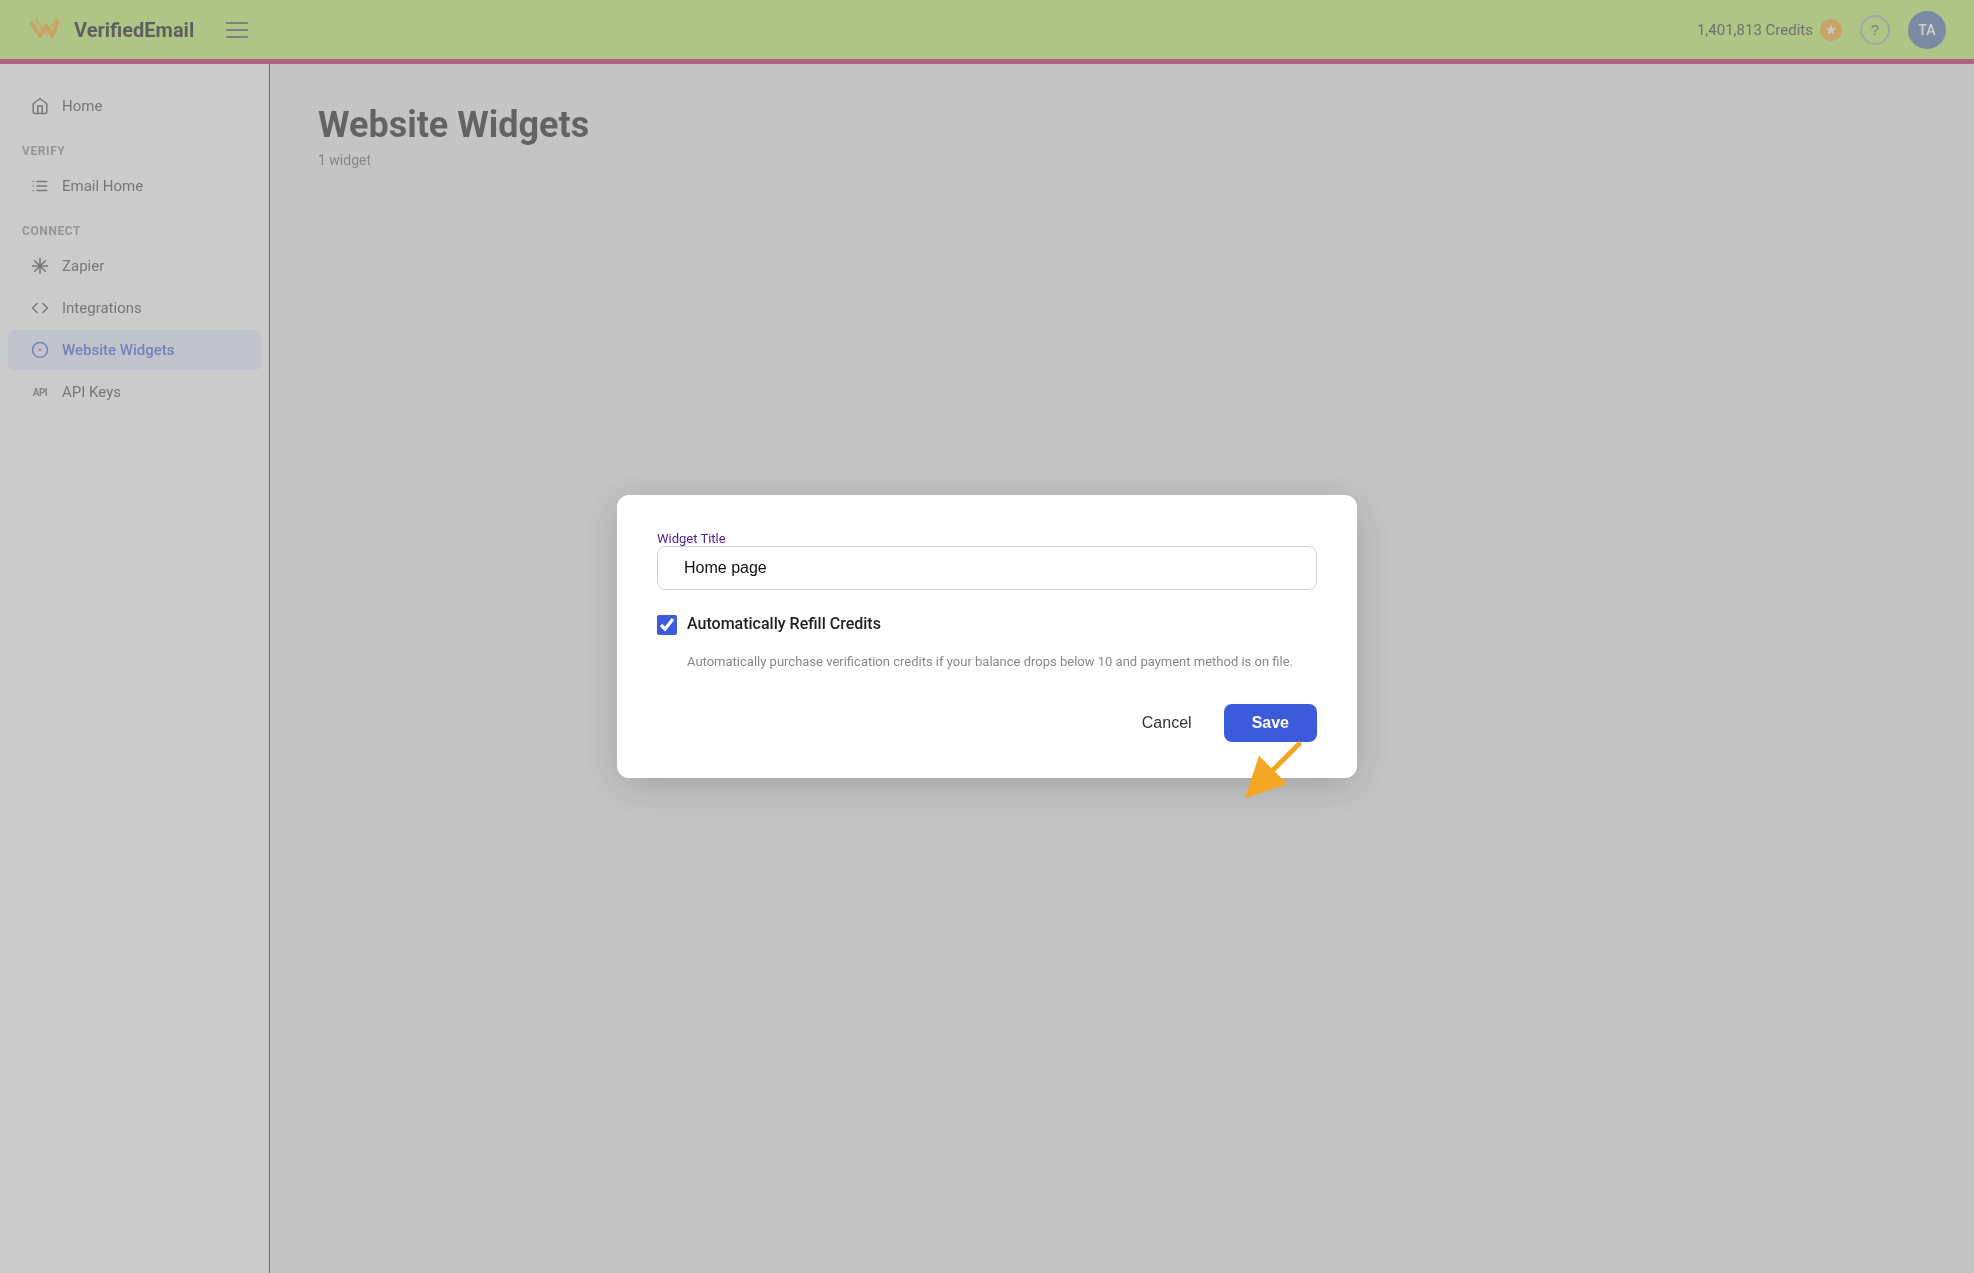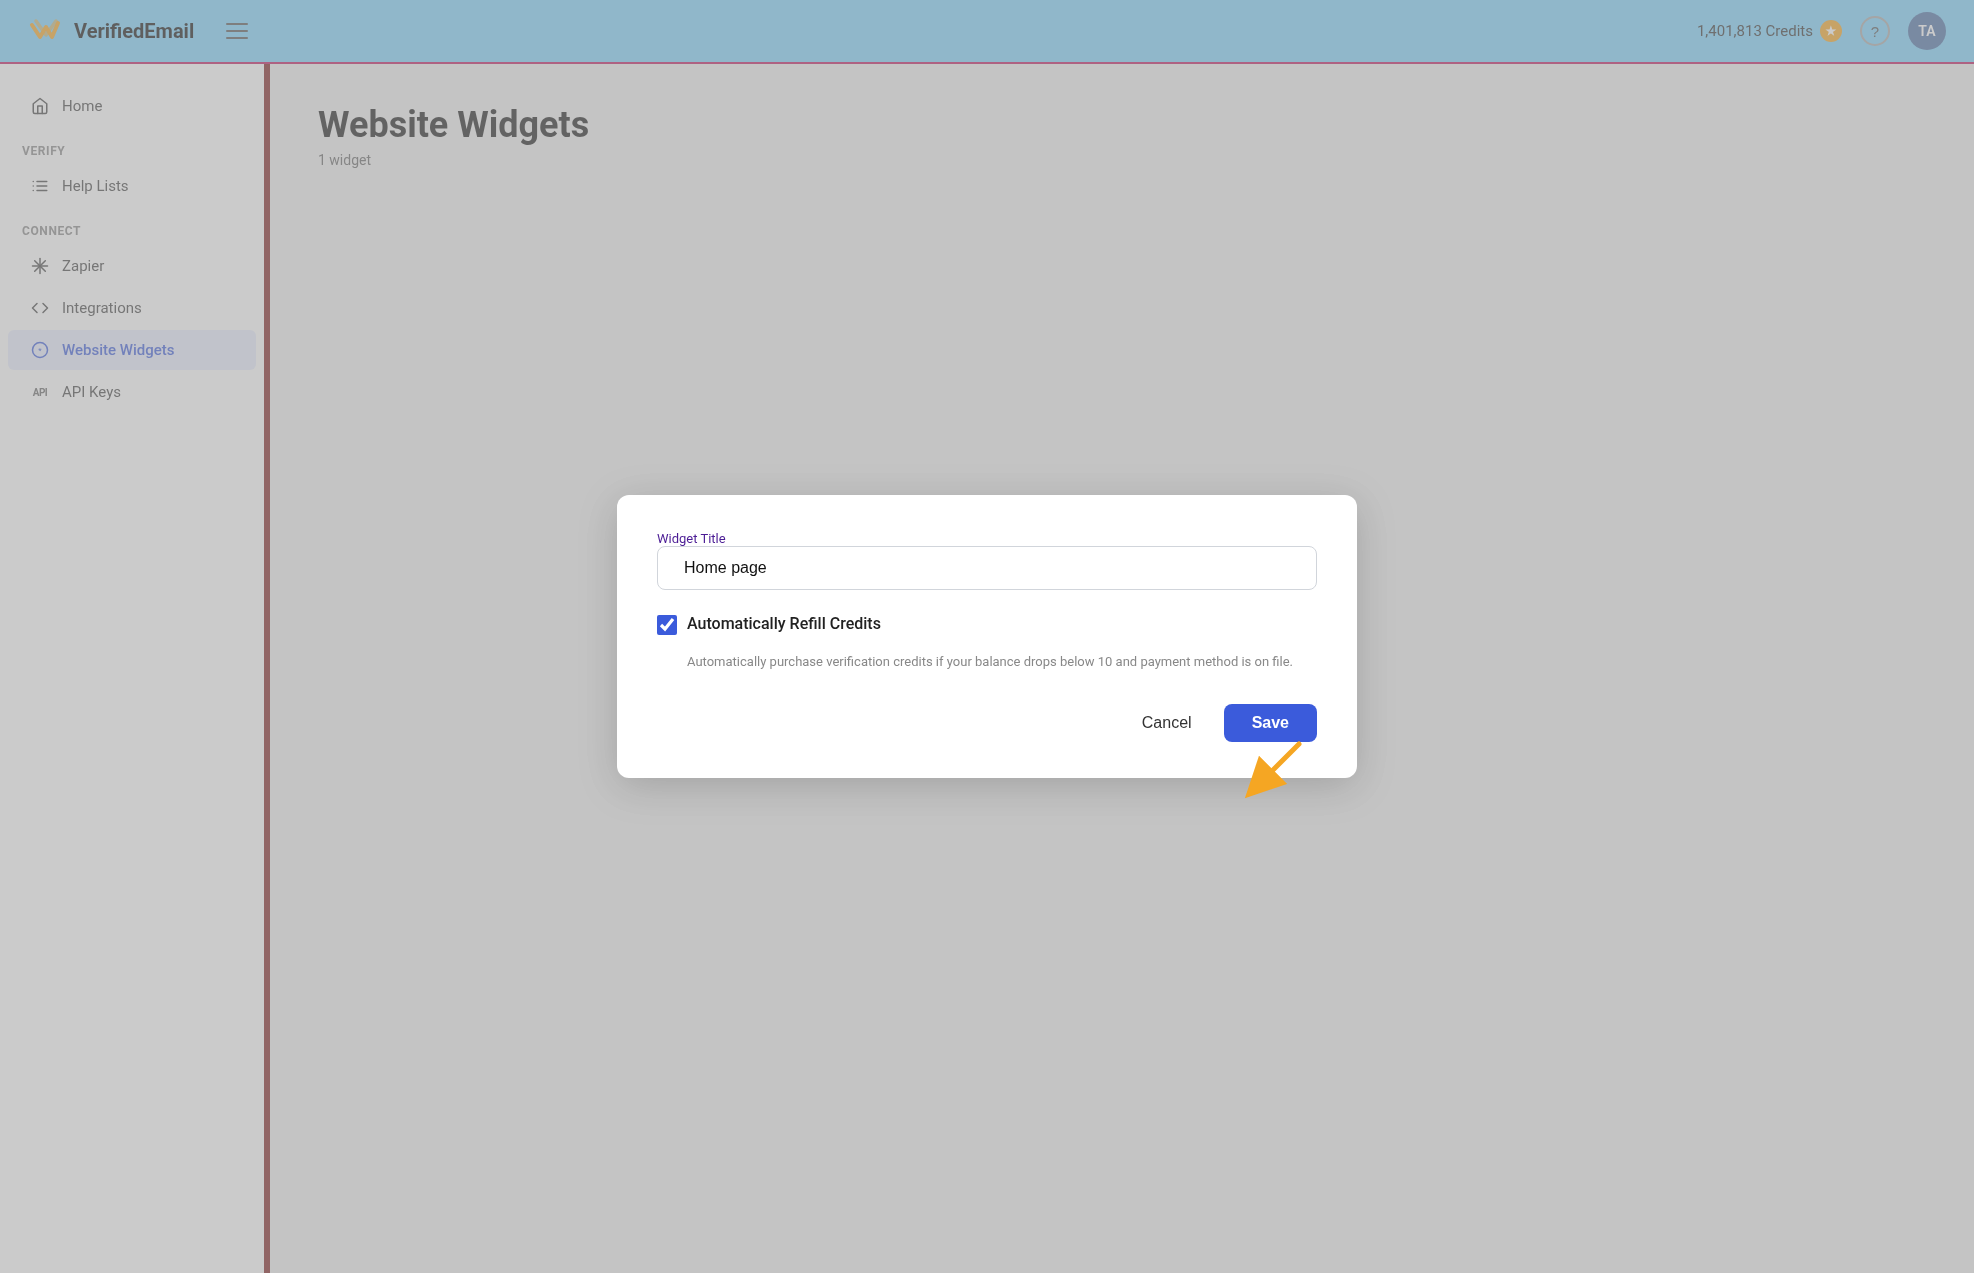--- a/index.html
+++ b/index.html
@@ -13,22 +13,22 @@
       flex-direction: column;
     }
 
     
     .header {
       display: flex;
       align-items: center;
       justify-content: space-between;
       padding: 0 28px;
       height: 64px;
-      background: #7dd3fc;
-      border-bottom: 2px solid #be185d;
+      background: #bef264;
+      border-bottom: 5px solid #be185d;
       position: relative;
       z-index: 10;
     }
     .header-left {
       display: flex;
       align-items: center;
       gap: 32px;
     }
     .logo {
       display: flex;
@@ -112,21 +112,21 @@
     .main-layout {
       display: flex;
       flex: 1;
       overflow: hidden;
     }
 
     
     .sidebar {
       width: 270px;
       background: #fff;
-      border-right: 6px solid #7f1d1d;
+      border-right: 1px solid #7f1d1d;
       padding: 20px 0;
       flex-shrink: 0;
     }
     .sidebar-item {
       display: flex;
       align-items: center;
       gap: 12px;
       padding: 10px 22px;
       cursor: pointer;
       color: #444;
@@ -365,21 +365,21 @@
       <span class="sidebar-icon">
         <svg width="18" height="18" viewBox="0 0 24 24" fill="none" stroke="currentColor" stroke-width="2" stroke-linecap="round" stroke-linejoin="round">
             <line x1="8" y1="6" x2="21" y2="6"></line>
             <line x1="8" y1="12" x2="21" y2="12"></line>
             <line x1="8" y1="18" x2="21" y2="18"></line>
             <line x1="3" y1="6" x2="3.01" y2="6"></line>
             <line x1="3" y1="12" x2="3.01" y2="12"></line>
             <line x1="3" y1="18" x2="3.01" y2="18"></line>
           </svg>
       </span>
-      <span>Help Lists</span>
+      <span>Email Home</span>
     </div>
 
     <div class="sidebar-section-label">CONNECT</div>
 
     <div class="sidebar-item">
       <span class="sidebar-icon">
         <svg width="18" height="18" viewBox="0 0 24 24" fill="none" stroke="currentColor" stroke-width="2" stroke-linecap="round" stroke-linejoin="round">
             <line x1="12" y1="2" x2="12" y2="22"></line>
             <line x1="2" y1="12" x2="22" y2="12"></line>
             <line x1="4.93" y1="4.93" x2="19.07" y2="19.07"></line>

